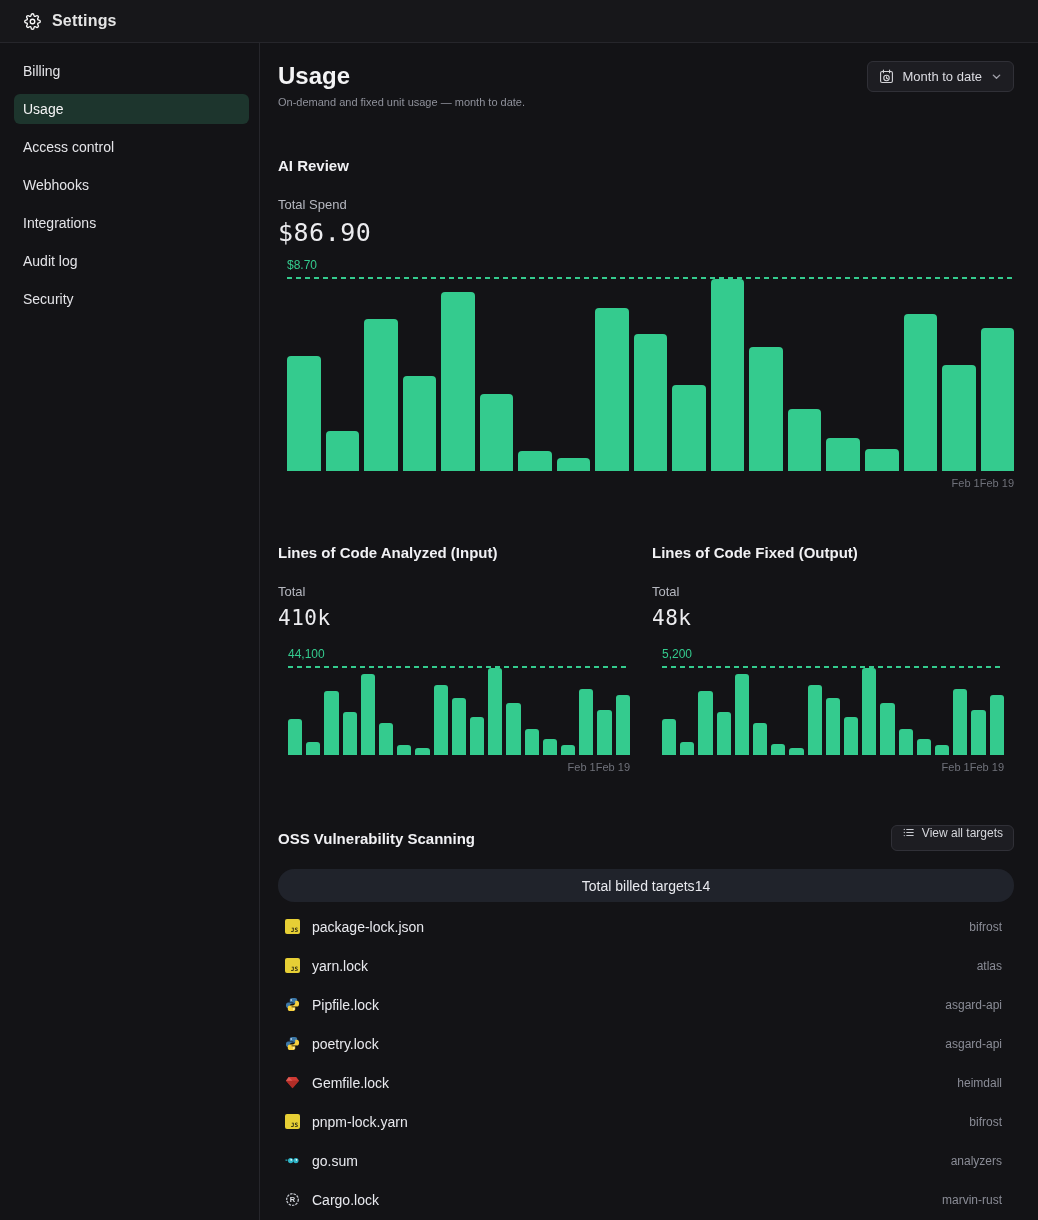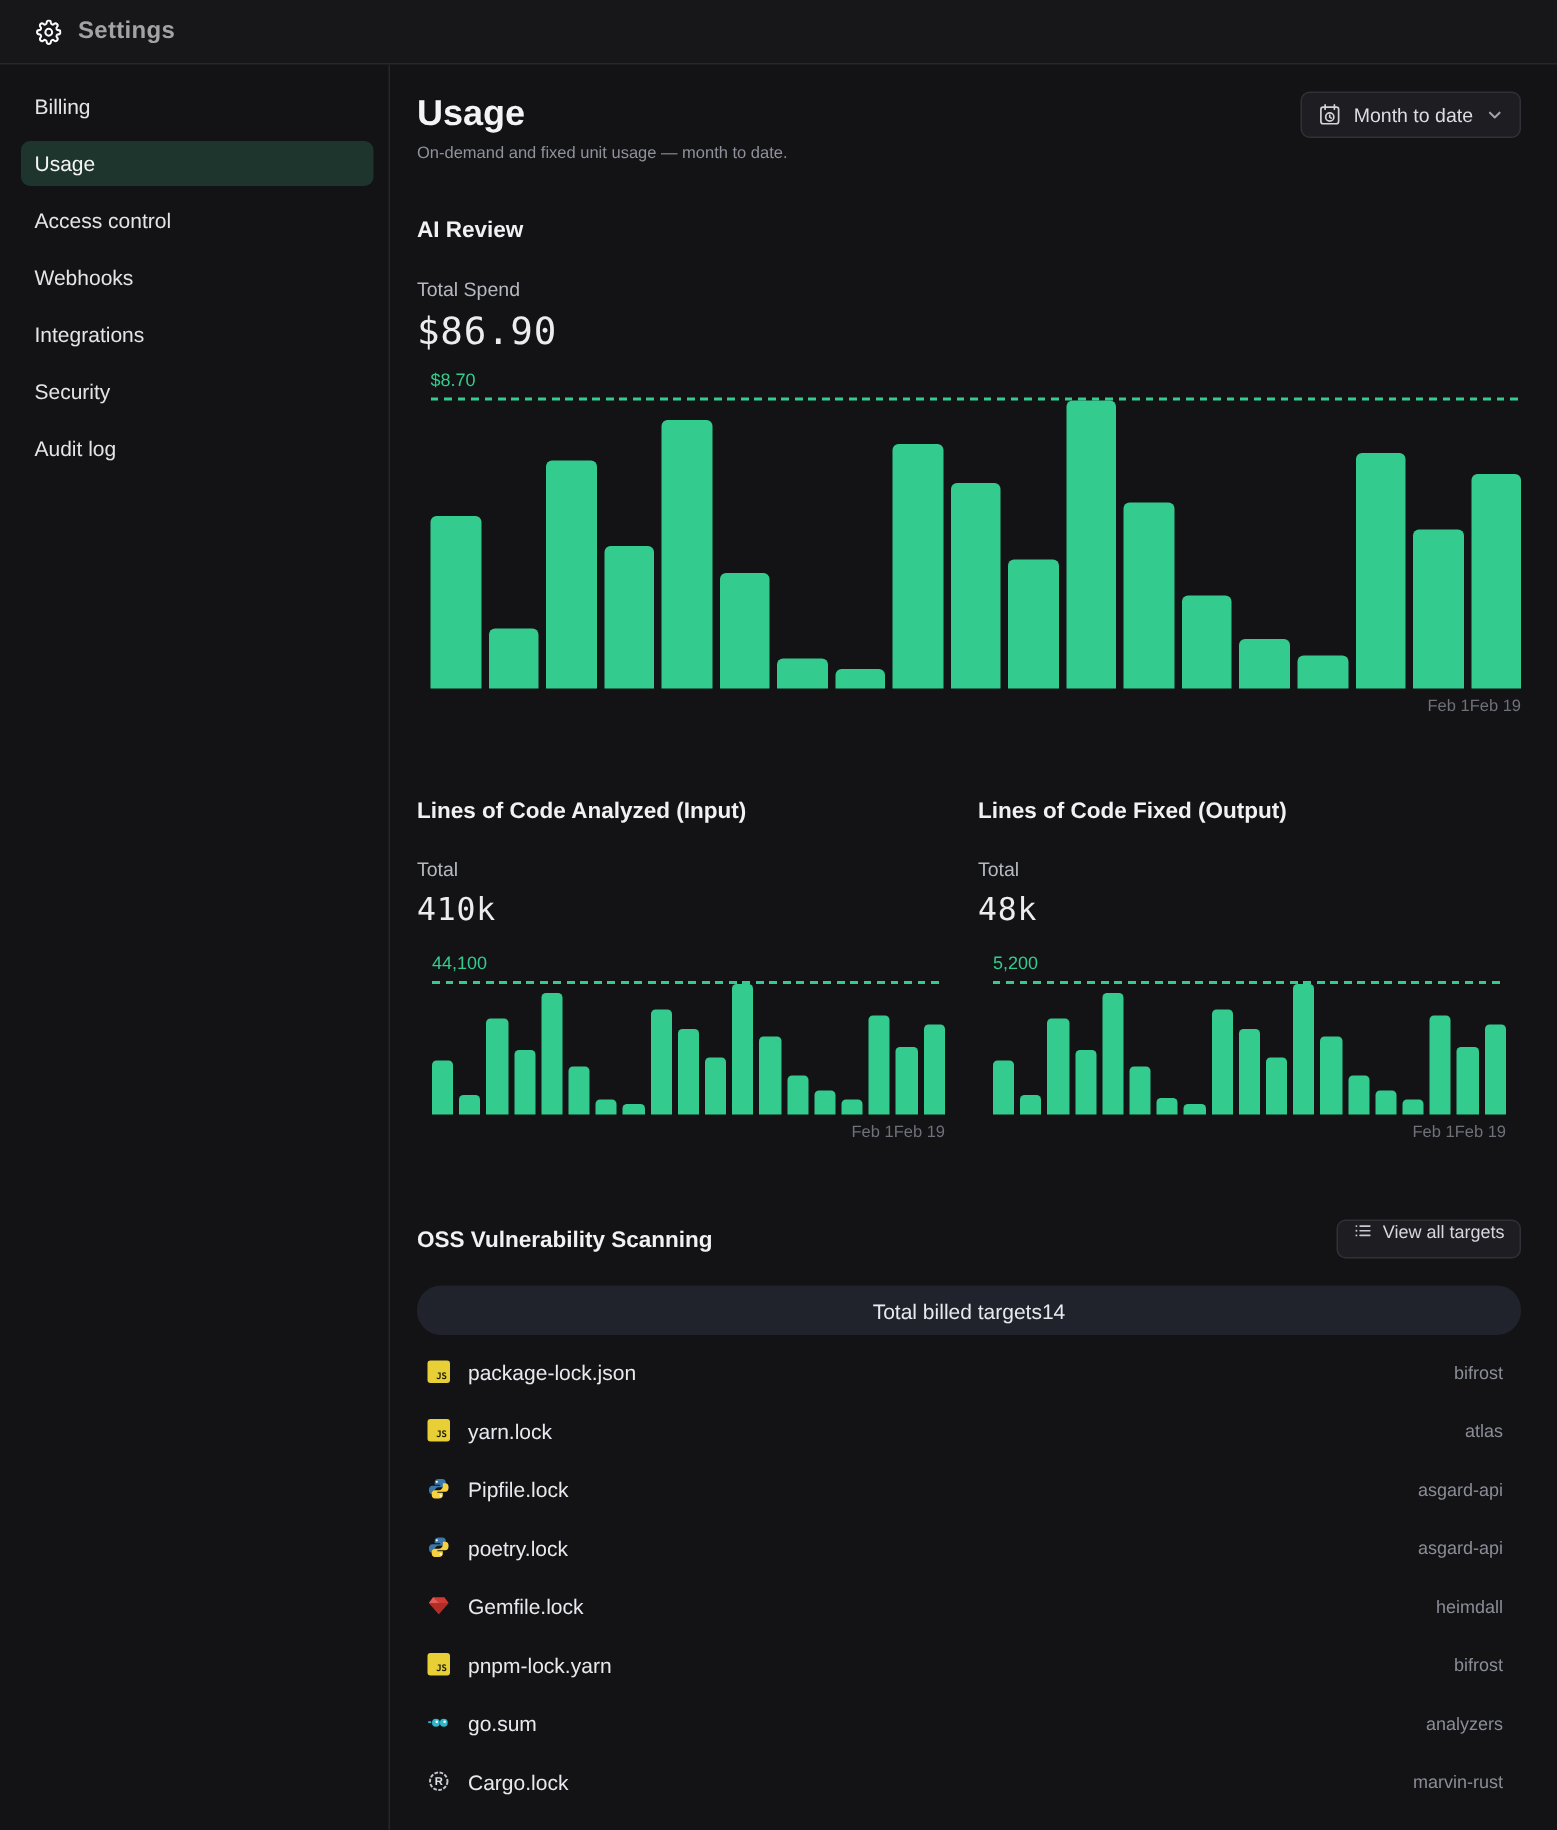--- a/index.html
+++ b/index.html
@@ -8,21 +8,21 @@
     width:1038px; height:1220px; overflow:hidden;
     background:#131316; color:#e7e8ec;
     font-family:"Liberation Sans", sans-serif;
     -webkit-font-smoothing:antialiased;
   }
   
   .topbar {
     height:43px; background:#17171a; border-bottom:1px solid #26262b;
     display:flex; align-items:center; padding:0 24px; gap:11px;
   }
-  .topbar .title { font-size:16px; font-weight:700; color:#a3a3a3; letter-spacing:.2px; }
+  .topbar .title { font-size:16px; font-weight:700; color:#e5e5e5; letter-spacing:.2px; }
   .gear-icon svg { display:block; }
   
   .layout { display:flex; height:1177px; }
   .sidebar {
     width:260px; flex:0 0 260px; border-right:1px solid #26262b;
     padding:13px 10px 0 14px;
   }
   .side-item {
     height:30px; display:flex; align-items:center; padding:0 9px;
     border-radius:6px; font-size:14px; color:#e4e4e8; margin-bottom:8px;
@@ -35,21 +35,21 @@
   .page-title { font-size:24px; font-weight:600; color:#f4f4f5; line-height:30px; }
   .page-sub { font-size:11px; color:#8f919b; margin-top:5px; }
   .range-btn {
     display:flex; align-items:center; gap:9px;
     background:#1d1d22; border:1px solid #303037; border-radius:6px;
     padding:0 11px; height:31px; font-size:13px; color:#dcdce2; cursor:pointer;
   }
   .range-btn svg { display:block; }
   
   .section-title { font-size:15px; font-weight:600; color:#f1f1f4; line-height:19px; }
-  .ai-review { margin-top:36px; }
+  .ai-review { margin-top:48px; }
   .stat-label { font-size:13px; color:#b6b8c0; margin-top:22px; }
   .stat-value {
     font-family:"DejaVu Sans Mono", monospace; font-size:25px; color:#ececef;
     margin-top:6px; line-height:30px; letter-spacing:.5px;
   }
   .stat-value.small { font-size:21px; line-height:26px; }
   
   .chart { margin-top:10px; }
   .chart.big { margin-left:9px; }
   .chart.mini { margin:16px 10px 0 10px; }
@@ -111,22 +111,22 @@
 </div>
 
 <div class="layout">
 
   <div class="sidebar">
     <div class="side-item">Billing</div>
     <div class="side-item active">Usage</div>
     <div class="side-item">Access control</div>
     <div class="side-item">Webhooks</div>
     <div class="side-item">Integrations</div>
+    <div class="side-item">Audit log</div>
     <div class="side-item">Security</div>
-    <div class="side-item">Audit log</div>
   </div>
 
   <div class="main">
 
     <div class="page-head">
       <div>
         <div class="page-title">Usage</div>
         <div class="page-sub">On-demand and fixed unit usage — month to date.</div>
       </div>
       <button class="range-btn">

